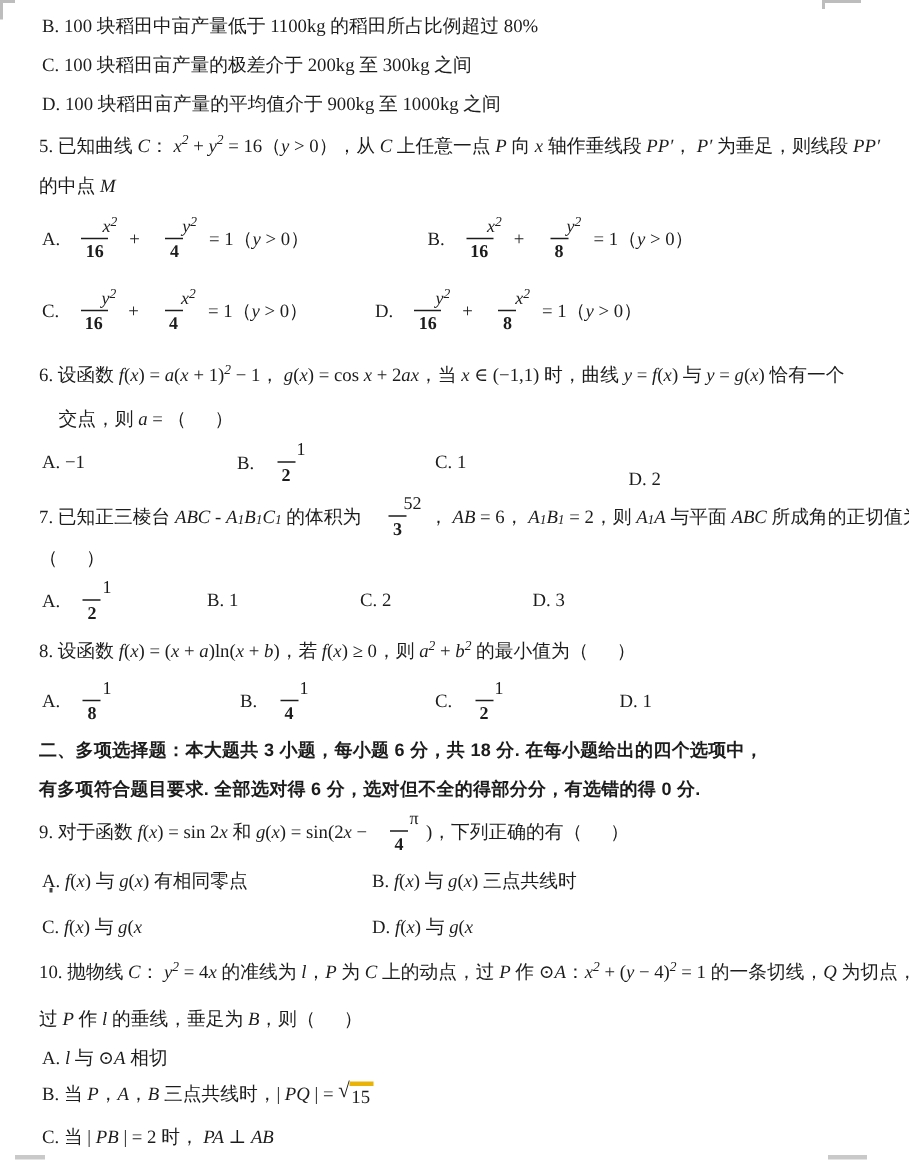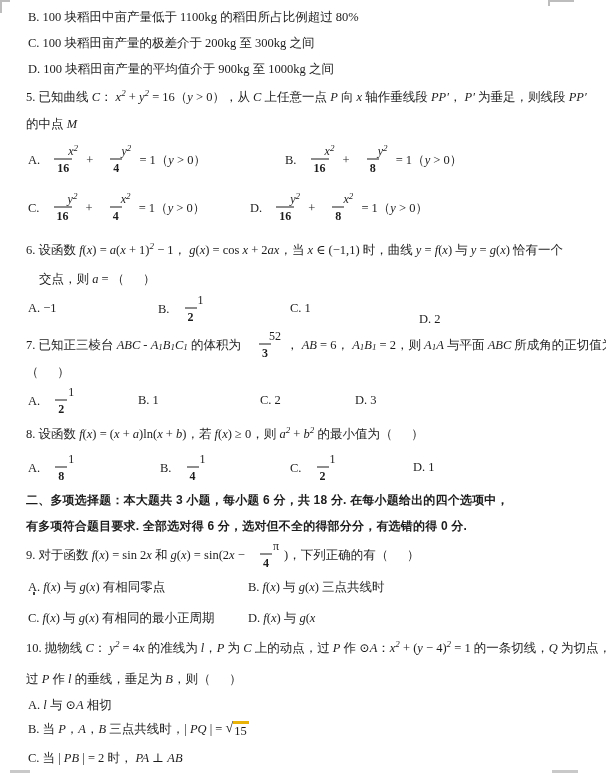--- a/index.html
+++ b/index.html
@@ -60,33 +60,33 @@
     <div class="line" style="left: 26px; top: 250px;"><span>6. 设函数 </span><span class="it">f</span><span>(</span><span class="it">x</span><span>) = </span><span class="it">a</span><span>(</span><span class="it">x</span><span> + 1)</span><span class="sup it">2</span><span> − 1， </span><span class="it">g</span><span>(</span><span class="it">x</span><span>) = cos </span><span class="it">x</span><span> + 2</span><span class="it">ax</span><span>，当 </span><span class="it">x</span><span> ∈ (−1,1) 时，曲线 </span><span class="it">y</span><span> = </span><span class="it">f</span><span>(</span><span class="it">x</span><span>) 与 </span><span class="it">y</span><span> = </span><span class="it">g</span><span>(</span><span class="it">x</span><span>) 恰有一个</span></div>
     <div class="line" style="left: 39px; top: 279px;"><span>交点，则 </span><span class="it">a</span><span> = （      ）</span></div>
     <div class="line" style="left: 28px; top: 308px;"><span>A. −1</span></div>
     <div class="line" style="left: 158px; top: 308px;"><span>B. </span><span class="frac"><span class="num"><span>1</span></span><span class="den"><span>2</span></span></span></div>
     <div class="line" style="left: 290px; top: 308px;"><span>C. 1</span></div>
     <div class="line" style="left: 419px; top: 308px; margin-top: 11px;"><span>D. 2</span></div>
     <div class="line" style="left: 26px; top: 344px;"><span>7. 已知正三棱台 </span><span class="it">ABC</span><span> - </span><span class="it">A</span><span class="sub it">1</span><span class="it">B</span><span class="sub it">1</span><span class="it">C</span><span class="sub it">1</span><span> 的体积为 </span><span class="frac"><span class="num"><span>52</span></span><span class="den"><span>3</span></span></span><span>， </span><span class="it">AB</span><span> = 6， </span><span class="it">A</span><span class="sub it">1</span><span class="it">B</span><span class="sub it">1</span><span> = 2，则 </span><span class="it">A</span><span class="sub it">1</span><span class="it">A</span><span> 与平面 </span><span class="it">ABC</span><span> 所成角的正切值为</span></div>
     <div class="line" style="left: 26px; top: 372px;"><span>（      ）</span></div>
     <div class="line" style="left: 28px; top: 400px;"><span>A. </span><span class="frac"><span class="num"><span>1</span></span><span class="den"><span>2</span></span></span></div>
     <div class="line" style="left: 138px; top: 400px;"><span>B. 1</span></div>
-    <div class="line" style="left: 260px; top: 400px;"><span>C. 2</span></div>
+    <div class="line" style="left: 240px; top: 400px;"><span>C. 2</span></div>
     <div class="line" style="left: 355px; top: 400px;"><span>D. 3</span></div>
     <div class="line" style="left: 26px; top: 434px;"><span>8. 设函数 </span><span class="it">f</span><span>(</span><span class="it">x</span><span>) = (</span><span class="it">x</span><span> + </span><span class="it">a</span><span>)ln(</span><span class="it">x</span><span> + </span><span class="it">b</span><span>)，若 </span><span class="it">f</span><span>(</span><span class="it">x</span><span>) ≥ 0，则 </span><span class="it">a</span><span class="sup it">2</span><span> + </span><span class="it">b</span><span class="sup it">2</span><span> 的最小值为（      ）</span></div>
     <div class="line" style="left: 28px; top: 467px;"><span>A. </span><span class="frac"><span class="num"><span>1</span></span><span class="den"><span>8</span></span></span></div>
     <div class="line" style="left: 160px; top: 467px;"><span>B. </span><span class="frac"><span class="num"><span>1</span></span><span class="den"><span>4</span></span></span></div>
     <div class="line" style="left: 290px; top: 467px;"><span>C. </span><span class="frac"><span class="num"><span>1</span></span><span class="den"><span>2</span></span></span></div>
     <div class="line" style="left: 413px; top: 467px;"><span>D. 1</span></div>
     <div class="line bold" style="left: 26px; top: 500px;"><span>二、多项选择题：本大题共 3 小题，每小题 6 分，共 18 分. 在每小题给出的四个选项中，</span></div>
     <div class="line bold" style="left: 26px; top: 526px;"><span>有多项符合题目要求. 全部选对得 6 分，选对但不全的得部分分，有选错的得 0 分.</span></div>
     <div class="line" style="left: 26px; top: 554px;"><span>9. 对于函数 </span><span class="it">f</span><span>(</span><span class="it">x</span><span>) = sin 2</span><span class="it">x</span><span> 和 </span><span class="it">g</span><span>(</span><span class="it">x</span><span>) = sin(2</span><span class="it">x</span><span> − </span><span class="frac"><span class="num"><span>π</span></span><span class="den"><span>4</span></span></span><span>)，下列正确的有（      ）</span></div>
     <div class="line" style="left: 28px; top: 587px;"><span>A. </span><span class="it">f</span><span>(</span><span class="it">x</span><span>) 与 </span><span class="it">g</span><span>(</span><span class="it">x</span><span>) 有相同零点</span></div>
     <div class="line" style="left: 248px; top: 587px;"><span>B. </span><span class="it">f</span><span>(</span><span class="it">x</span><span>) 与 </span><span class="it">g</span><span>(</span><span class="it">x</span><span>) 三点共线时</span></div>
-    <div class="line" style="left: 28px; top: 618px;"><span>C. </span><span class="it">f</span><span>(</span><span class="it">x</span><span>) 与 </span><span class="it">g</span><span>(</span><span class="it">x</span><span>) 有相同的最小正周期</span></div>
+    <div class="line" style="left: 28px; top: 618px;"><span>C. </span><span class="it">f</span><span>(</span><span class="it">x</span><span>) 与 </span><span class="it">g</span><span>(</span><span class="it">x</span></div>
     <div class="line" style="left: 248px; top: 618px;"><span>D. </span><span class="it">f</span><span>(</span><span class="it">x</span><span>) 与 </span><span class="it">g</span><span>(</span><span class="it">x</span></div>
     <div class="line" style="left: 26px; top: 648px;"><span>10. 抛物线 </span><span class="it">C</span><span>： </span><span class="it">y</span><span class="sup it">2</span><span> = 4</span><span class="it">x</span><span> 的准线为 </span><span class="it">l</span><span>，</span><span class="it">P</span><span> 为 </span><span class="it">C</span><span> 上的动点，过 </span><span class="it">P</span><span> 作 ⊙</span><span class="it">A</span><span>：</span><span class="it">x</span><span class="sup it">2</span><span> + (</span><span class="it">y</span><span> − 4)</span><span class="sup it">2</span><span> = 1 的一条切线，</span><span class="it">Q</span><span> 为切点，</span></div>
     <div class="line" style="left: 26px; top: 679px;"><span>过 </span><span class="it">P</span><span> 作 </span><span class="it">l</span><span> 的垂线，垂足为 </span><span class="it">B</span><span>，则（      ）</span></div>
     <div class="line" style="left: 28px; top: 705px;"><span>A. </span><span class="it">l</span><span> 与 ⊙</span><span class="it">A</span><span> 相切</span></div>
     <div class="line" style="left: 28px; top: 729px;"><span>B. 当 </span><span class="it">P</span><span>，</span><span class="it">A</span><span>，</span><span class="it">B</span><span> 三点共线时，| </span><span class="it">PQ</span><span> | = </span><span class="sqrt"><span class="radical">√</span><span class="sqrt-body"><span>15</span></span></span></div>
     <div class="line" style="left: 28px; top: 758px;"><span>C. 当 | </span><span class="it">PB</span><span> | = 2 时， </span><span class="it">PA</span><span> ⊥ </span><span class="it">AB</span></div>
     <div class="artifact" style="left: 0px; top: 0px; width: 10px; height: 2px; background: rgb(189, 189, 189);"></div>
     <div class="artifact" style="left: 0px; top: 0px; width: 2px; height: 13px; background: rgb(189, 189, 189);"></div>
     <div class="artifact" style="left: 548px; top: 0px; width: 26px; height: 2px; background: rgb(189, 189, 189);"></div>
     <div class="artifact" style="left: 548px; top: 0px; width: 2px; height: 6px; background: rgb(189, 189, 189);"></div>

